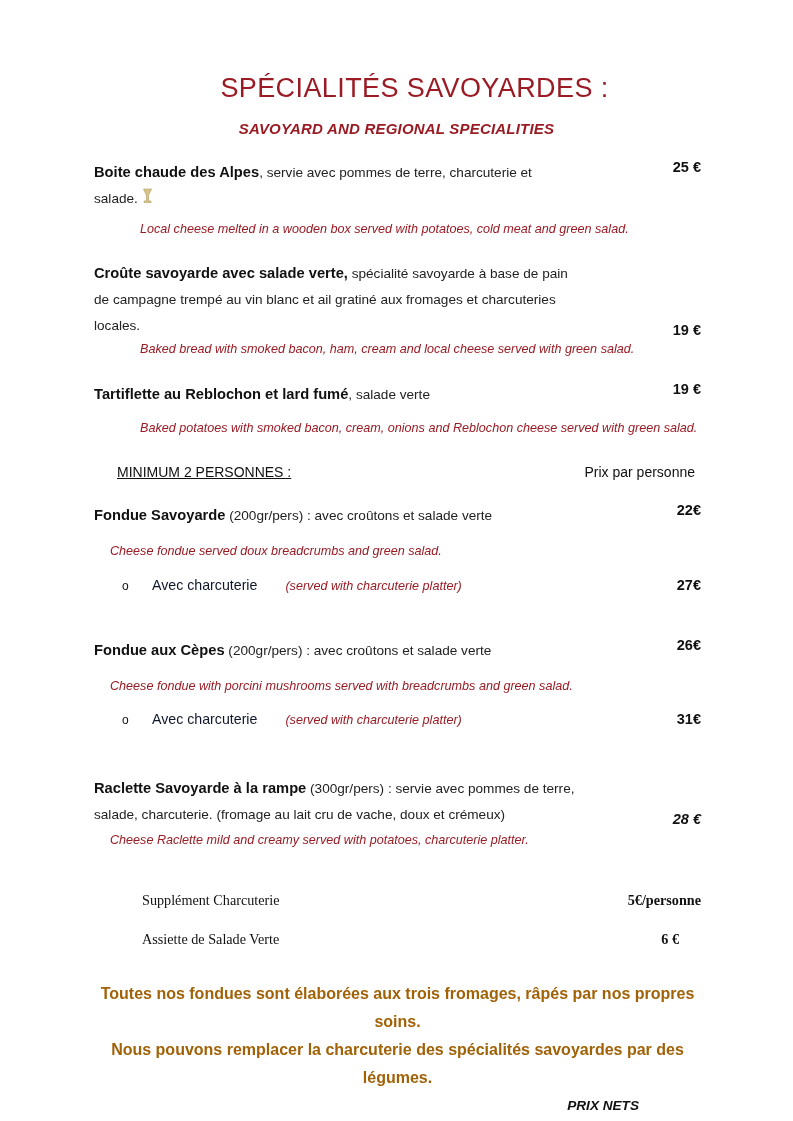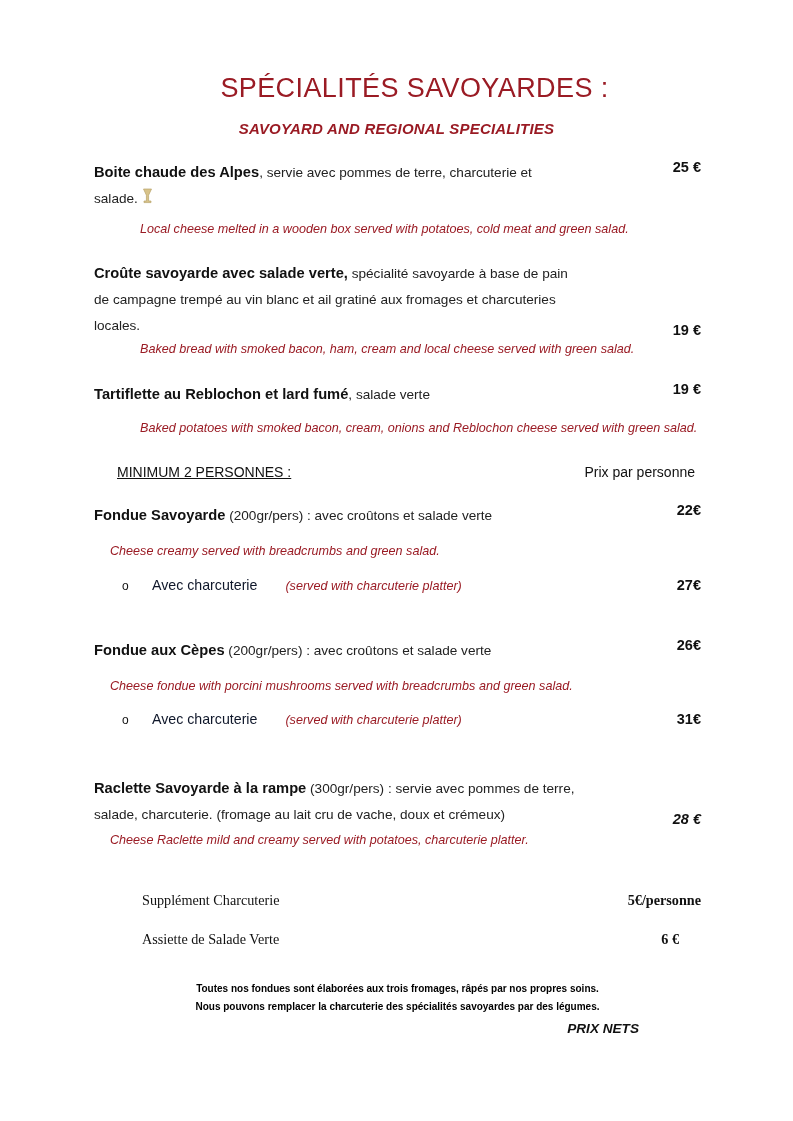--- a/index.html
+++ b/index.html
@@ -159,22 +159,22 @@
     font-size: 14.2px;
     font-weight: 700;
     color: #111;
     width: 140px;
     text-align: right;
   }
 
   .footnotes {
     margin-top: 32px;
     text-align: center;
-    color: #000000;
-    font-size: 10px;
+    color: #a16207;
+    font-size: 16px;
     font-weight: 700;
     line-height: 1.75;
   }
   .prix-nets {
     text-align: right;
     color: #111;
     font-style: italic;
     font-weight: 700;
     font-size: 13.6px;
     margin-top: 6px;
@@ -238,21 +238,21 @@
       <div class="per-person">Prix par personne</div>
     </div>
 
     <div class="item" style="margin-top:22px;">
       <div class="row">
         <div class="desc">
           <span class="name">Fondue Savoyarde</span><span class="name-reg"> (200gr/pers) : avec croûtons et salade verte</span>
         </div>
         <div class="price">22€</div>
       </div>
-      <div class="en en-indent-sm" style="margin-top:14px;">Cheese creamy served with breadcrumbs and green salad.</div>
+      <div class="en en-indent-sm" style="margin-top:14px;">Cheese fondue served doux breadcrumbs and green salad.</div>
       <div class="sub-option">
         <div class="left">
           <span class="bullet-o">o</span>
           <span class="opt-label">Avec charcuterie</span>
           <span class="opt-en">(served with charcuterie platter)</span>
         </div>
         <div class="price">27€</div>
       </div>
     </div>
 

